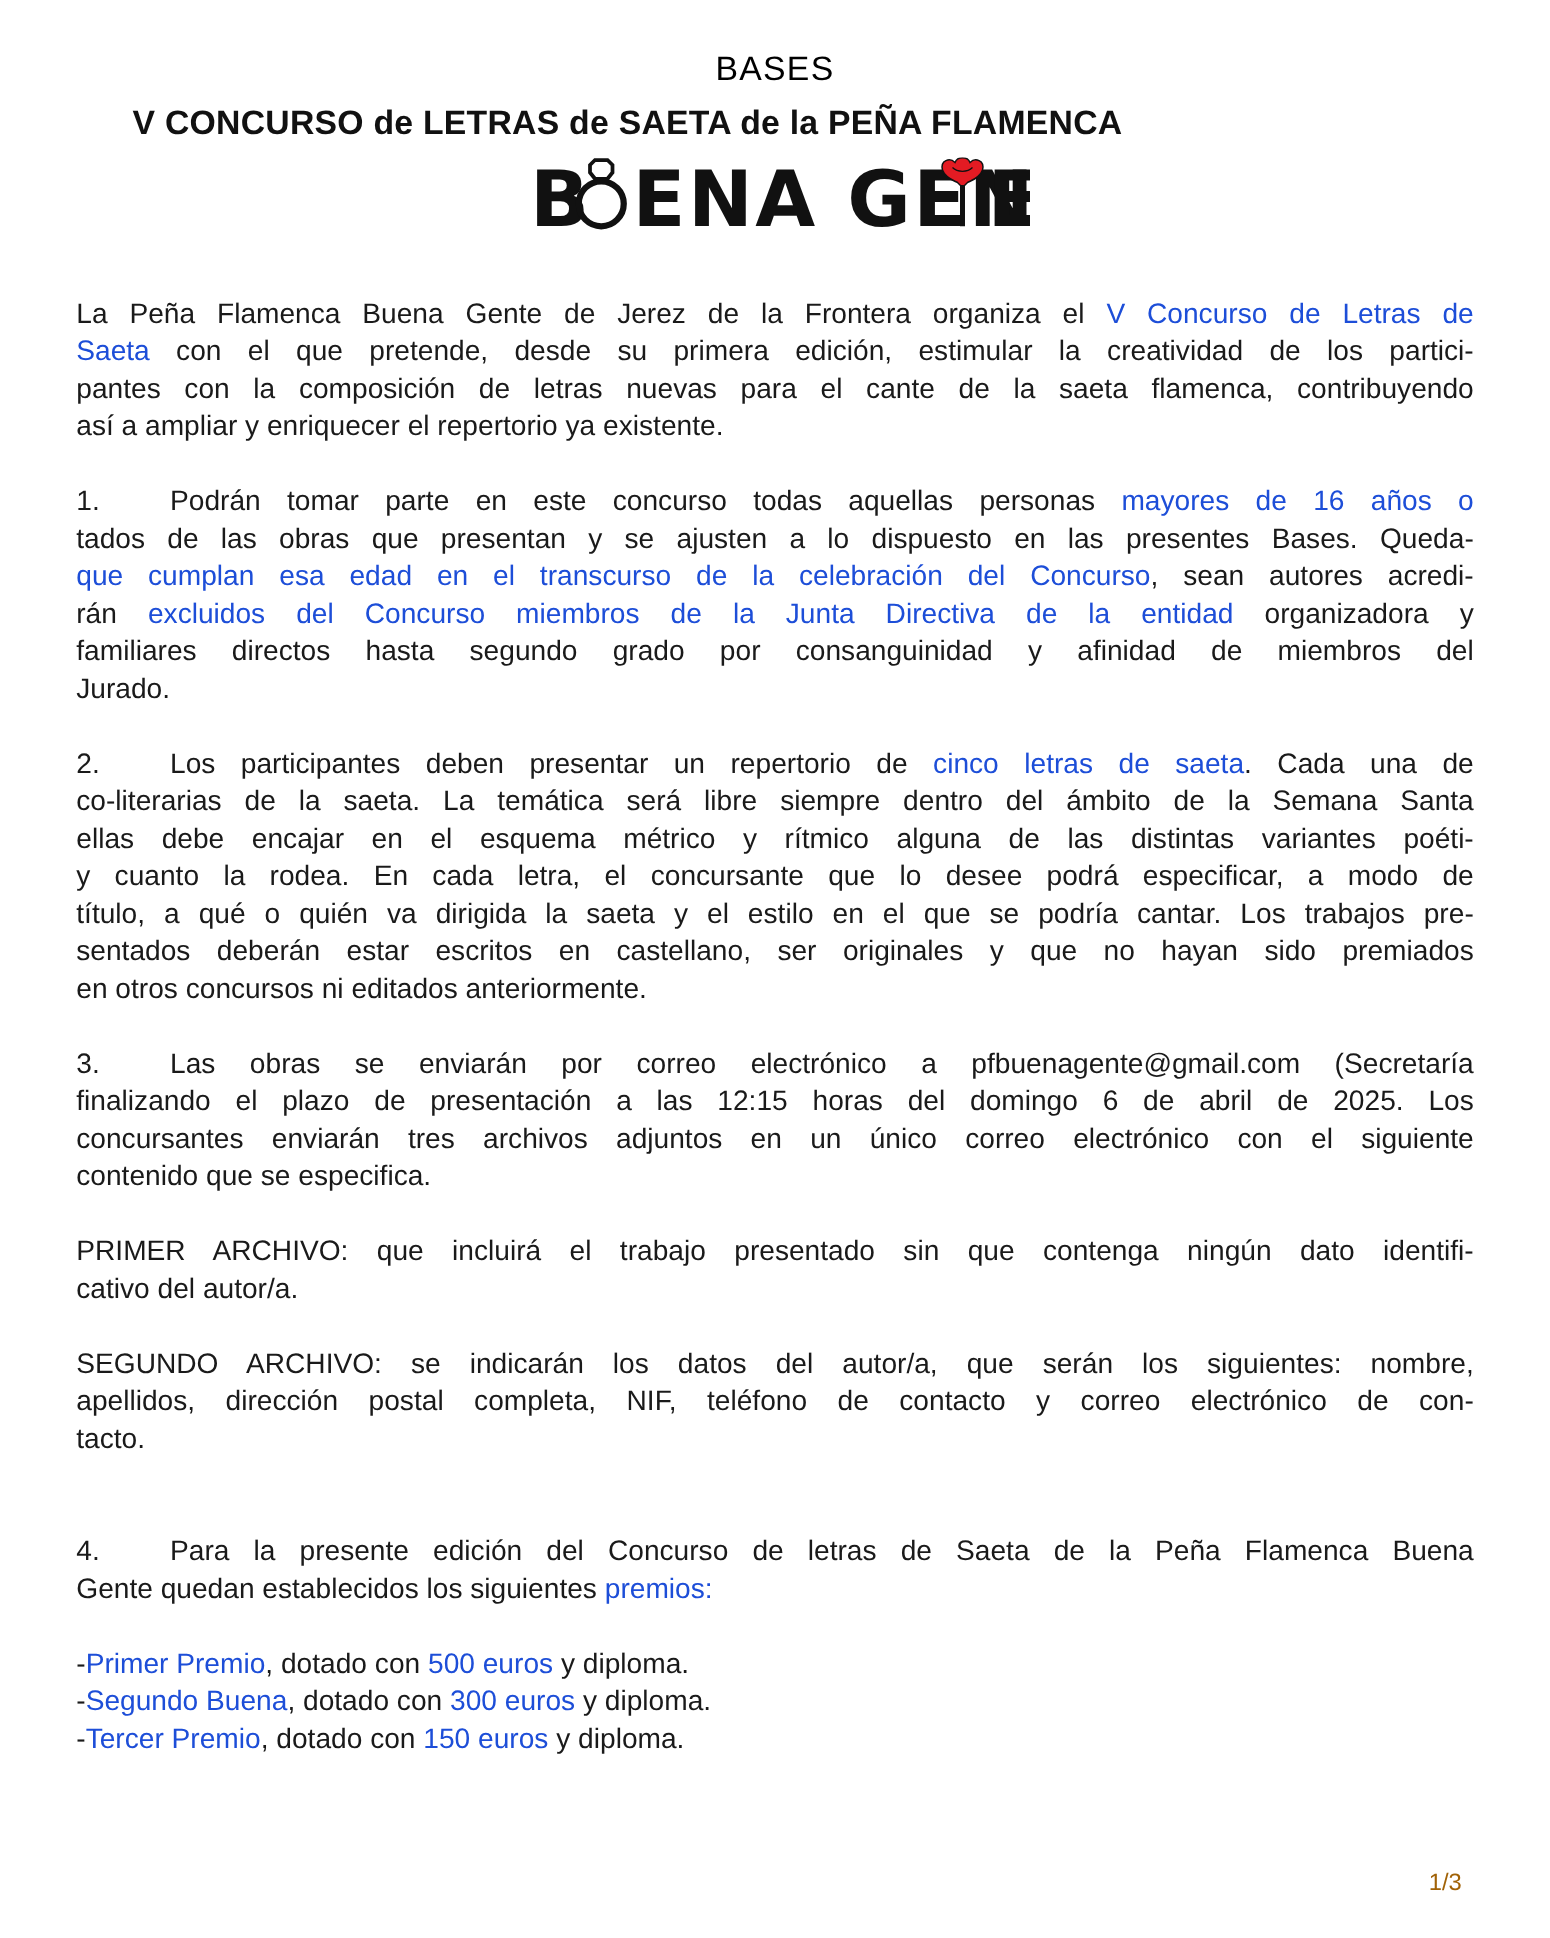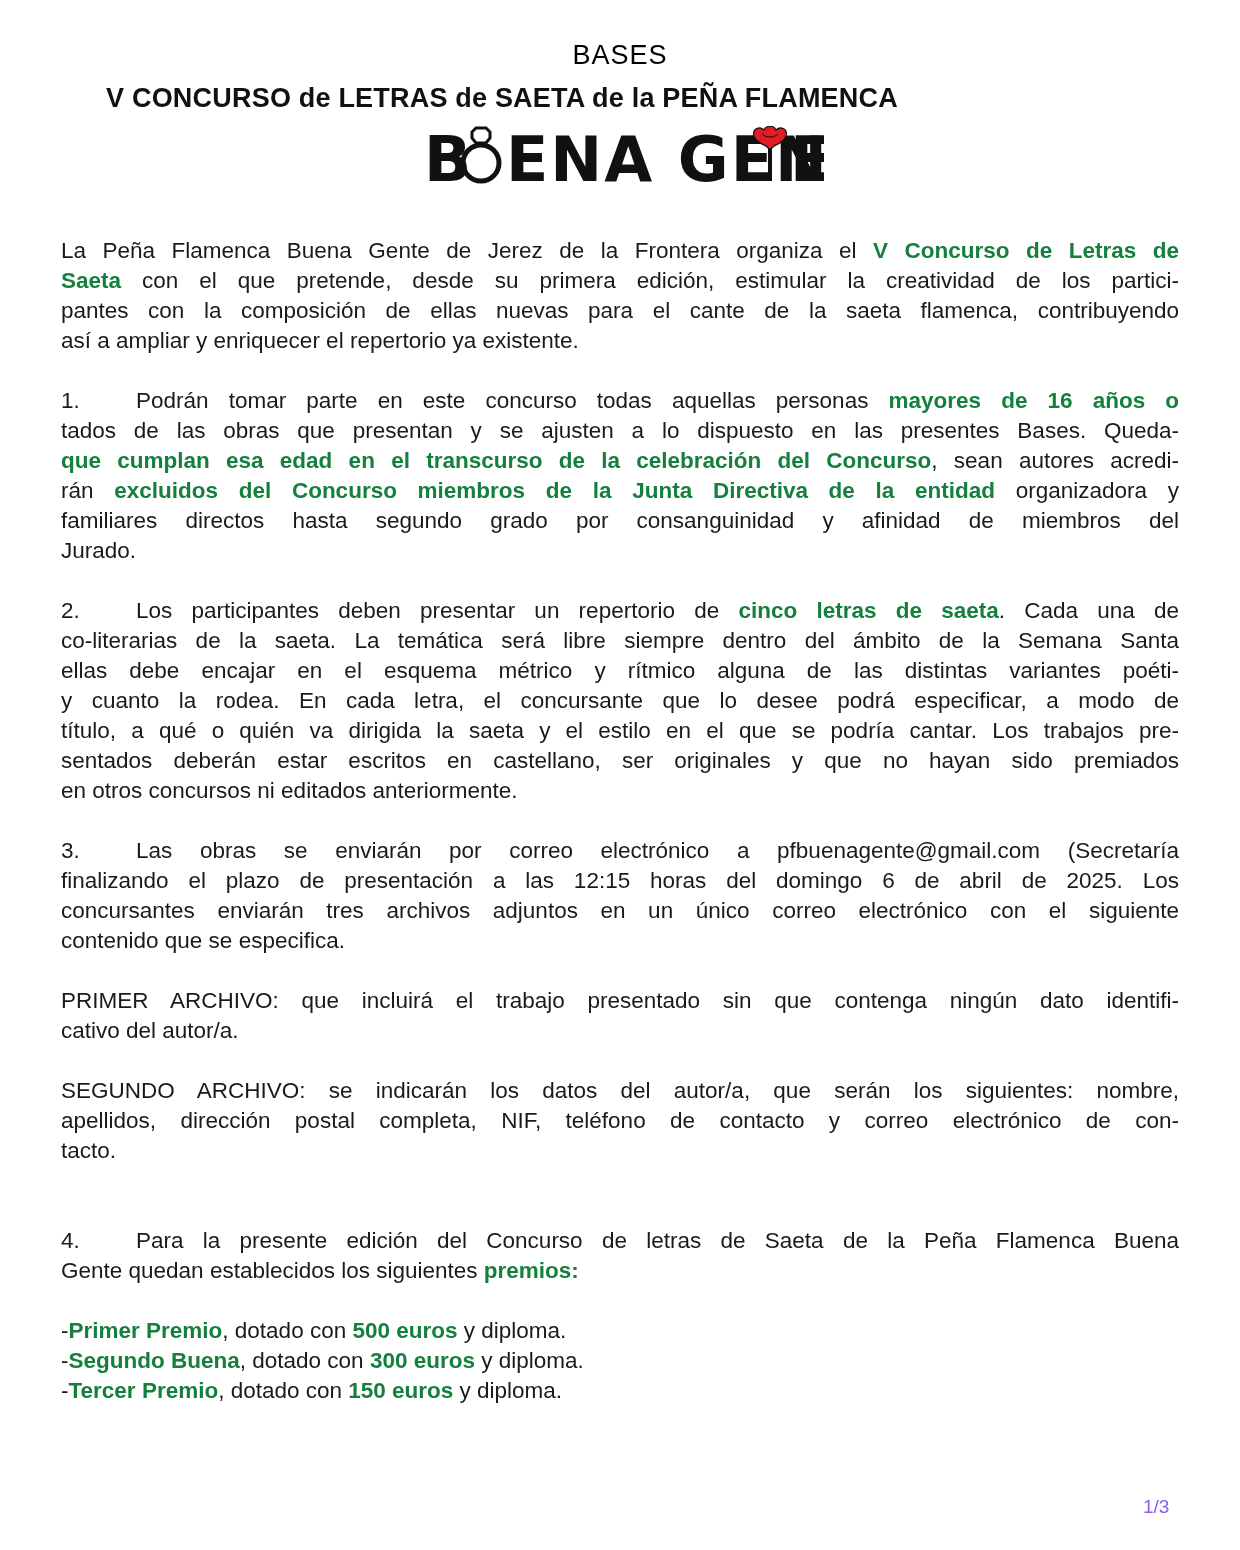--- a/index.html
+++ b/index.html
@@ -7,23 +7,23 @@
          font-family: "Liberation Sans", "DejaVu Sans", sans-serif; color: #1a1a1a; }
   .header { position: absolute; left: 0; top: 0; width: 1240px; text-align: center; }
   .bases { position: absolute; top: 40px; width: 1240px; text-align: center; font-size: 27px; letter-spacing: 1px; font-weight: 300; color: #000000; }
   .title { position: absolute; top: 83px; width: 1004px; text-align: center; font-size: 27px; font-weight: 700; color: #111; letter-spacing: 0.2px; }
   .logo { position: absolute; top: 126px; left: 424px; width: 400px; height: 60px; }
   .logo svg { display: block; }
   .body-text { position: absolute; left: 61px; top: 236px; width: 1118px; font-size: 22.5px; }
   .line { display: block; height: 30px; line-height: 30px; text-align: justify; text-align-last: justify; white-space: nowrap; overflow: visible; }
   .line.last { text-align-last: left; }
   .gap { display: block; height: 30px; }
-  b { font-weight: 700; color: #15803d; }
+  b { font-weight: 400; color: #1d4ed8; }
   .num { display: inline-block; width: 75px; text-align-last: left; }
-  .page-num { position: absolute; left: 1143px; top: 1496px; font-size: 19px; color: #8b5cf6; }
+  .page-num { position: absolute; left: 1143px; top: 1496px; font-size: 19px; color: #a16207; }
 </style>
 </head>
 <body>
 
 <div class="header">
   <div class="bases">BASES</div>
   <div class="title">V CONCURSO de LETRAS de SAETA de la PEÑA FLAMENCA</div>
   <div class="logo">
     <svg width="400" height="60" viewBox="0 0 400 60">
 
@@ -42,21 +42,21 @@
       </g>
       <text x="366" y="55" font-family="DejaVu Sans, sans-serif" font-weight="bold" font-size="62" fill="#111">E</text>
     </svg>
   </div>
 </div>
 
 <div class="body-text" id="body-text">
     <div>
       <span class="line"><span>La Peña Flamenca Buena Gente de Jerez de la Frontera organiza el </span><b>V Concurso de Letras de</b></span>
       <span class="line"><b>Saeta</b><span> con el que pretende, desde su primera edición, estimular la creatividad de los partici-</span></span>
-      <span class="line"><span>pantes con la composición de ellas nuevas para el cante de la saeta flamenca, contribuyendo</span></span>
+      <span class="line"><span>pantes con la composición de letras nuevas para el cante de la saeta flamenca, contribuyendo</span></span>
       <span class="line last"><span>así a ampliar y enriquecer el repertorio ya existente.</span></span>
     </div>
     <span class="gap"></span>
     <div>
       <span class="line"><span class="num">1.</span><span>Podrán tomar parte en este concurso todas aquellas personas </span><b>mayores de 16 años o</b></span>
       <span class="line"><span>tados de las obras que presentan y se ajusten a lo dispuesto en las presentes Bases. Queda-</span></span>
       <span class="line"><b>que cumplan esa edad en el transcurso de la celebración del Concurso</b><span>, sean autores acredi-</span></span>
       <span class="line"><span>rán </span><b>excluidos del Concurso miembros de la Junta Directiva de la entidad</b><span> organizadora y</span></span>
       <span class="line"><span>familiares directos hasta segundo grado por consanguinidad y afinidad de miembros del</span></span>
       <span class="line last"><span>Jurado.</span></span>

